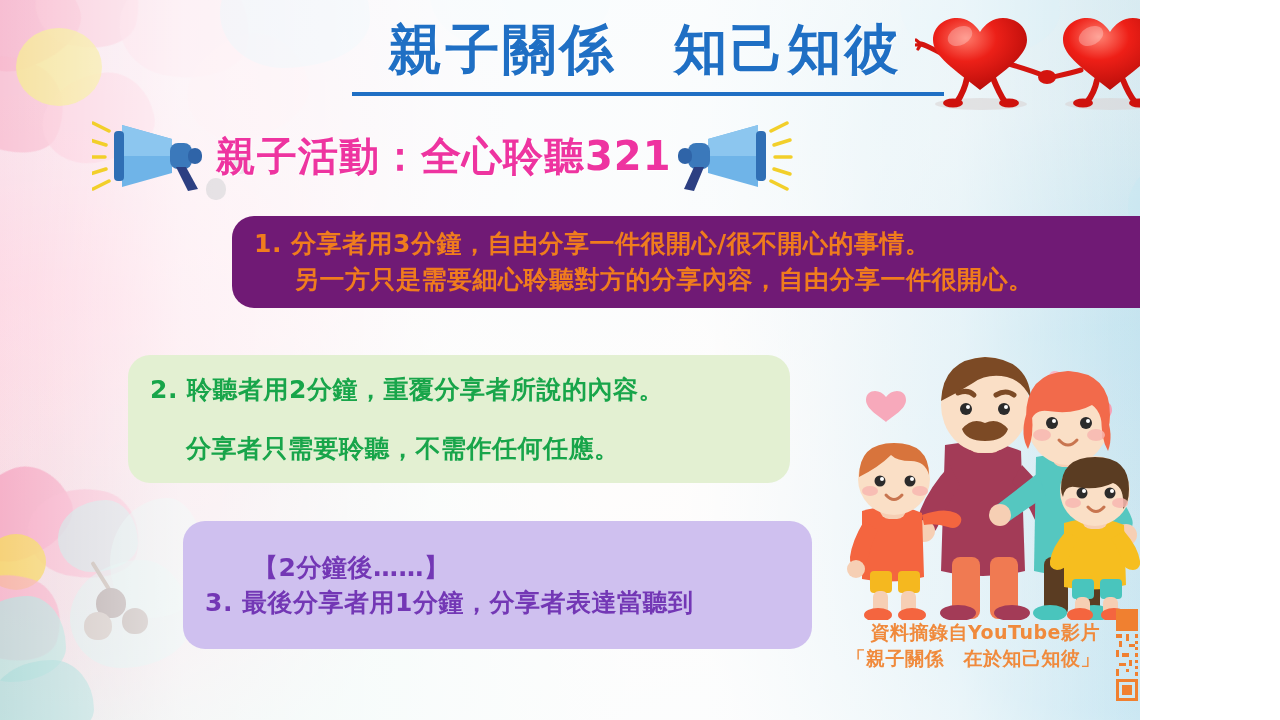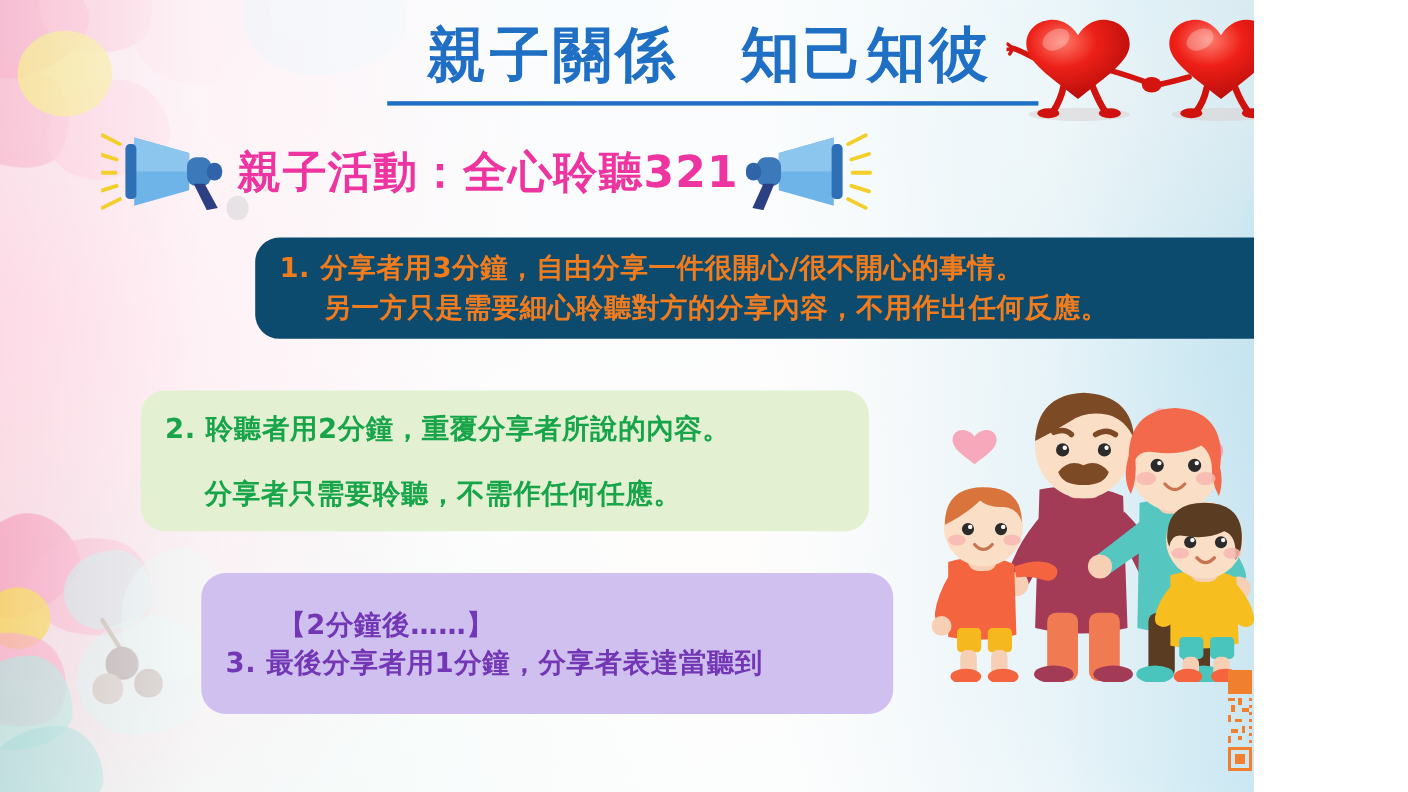--- a/index.html
+++ b/index.html
@@ -113,21 +113,21 @@
     justify-content: center;
   }
   .box p {
     margin: 0;
     font-weight: bold;
     letter-spacing: 0.5px;
     white-space: nowrap;
   }
   .box-1 {
     left: 232px; top: 216px; width: 938px; height: 92px;
-    background: #0c4a6e;
+    background: #701a75;
     padding: 0 14px 0 22px;
   }
   .box-1 p { color: #f07c1d; font-size: 25px; line-height: 1.45; }
   .box-1 p.ind { padding-left: 40px; }
 
   .box-2 {
     left: 128px; top: 355px; width: 662px; height: 128px;
     background: #e3f0d2;
     padding: 0 16px 0 22px;
   }
@@ -322,21 +322,21 @@
           <line x1="97" y1="36" x2="113" y2="36"></line>
           <line x1="96" y1="48" x2="112" y2="53"></line>
           <line x1="93" y1="60" x2="109" y2="68"></line>
         </g>
       </svg>
     </div>
   </div>
 
   <div class="box box-1">
     <p>1. 分享者用3分鐘，自由分享一件很開心/很不開心的事情。</p>
-    <p class="ind">另一方只是需要細心聆聽對方的分享內容，不用作出任何反應。</p>
+    <p class="ind">另一方只是需要細心聆聽對方的分享內容，自由分享一件很開心。</p>
   </div>
 
   <div class="box box-2">
     <p>2. 聆聽者用2分鐘，重覆分享者所說的內容。</p>
     <p class="ind">分享者只需要聆聽，不需作任何任應。</p>
   </div>
 
   <div class="box box-3">
     <p class="head">【2分鐘後……】</p>
     <p>3. 最後分享者用1分鐘，分享者表達當聽到</p>
@@ -427,20 +427,24 @@
       <circle cx="242" cy="148" r="5.5" fill="#2b2b2b"></circle>
       <circle cx="270" cy="148" r="5.5" fill="#2b2b2b"></circle>
       <circle cx="244" cy="146" r="2" fill="#ffffff"></circle>
       <circle cx="272" cy="146" r="2" fill="#ffffff"></circle>
       <ellipse cx="233" cy="158" rx="8" ry="5" fill="#f7b7b0" opacity="0.85"></ellipse>
       <ellipse cx="280" cy="158" rx="8" ry="5" fill="#f7b7b0" opacity="0.85"></ellipse>
       <path d="M248 162 q8 9 16 0" stroke="#c8754f" stroke-width="3" fill="none" stroke-linecap="round"></path>
     </svg>
   </div>
 
+  <div class="credit">
+    <div>資料摘錄自YouTube影片</div>
+    <div>「親子關係　在於知己知彼」</div>
+  </div>
 
   <div class="qr">
     <svg width="92" height="92" viewBox="0 0 29 29" xmlns="http://www.w3.org/2000/svg" shape-rendering="crispEdges">
       <rect width="29" height="29" fill="none"></rect>
       <g fill="#f08030">
 
         <path d="M0 0h7v7H0z"></path>
           <path d="M1 1h5v5H1z" fill="#ffffff" opacity="0"></path>
         <path d="M1 1h5v5H1z" fill="none"></path>
         <rect x="0" y="0" width="7" height="1"></rect>

